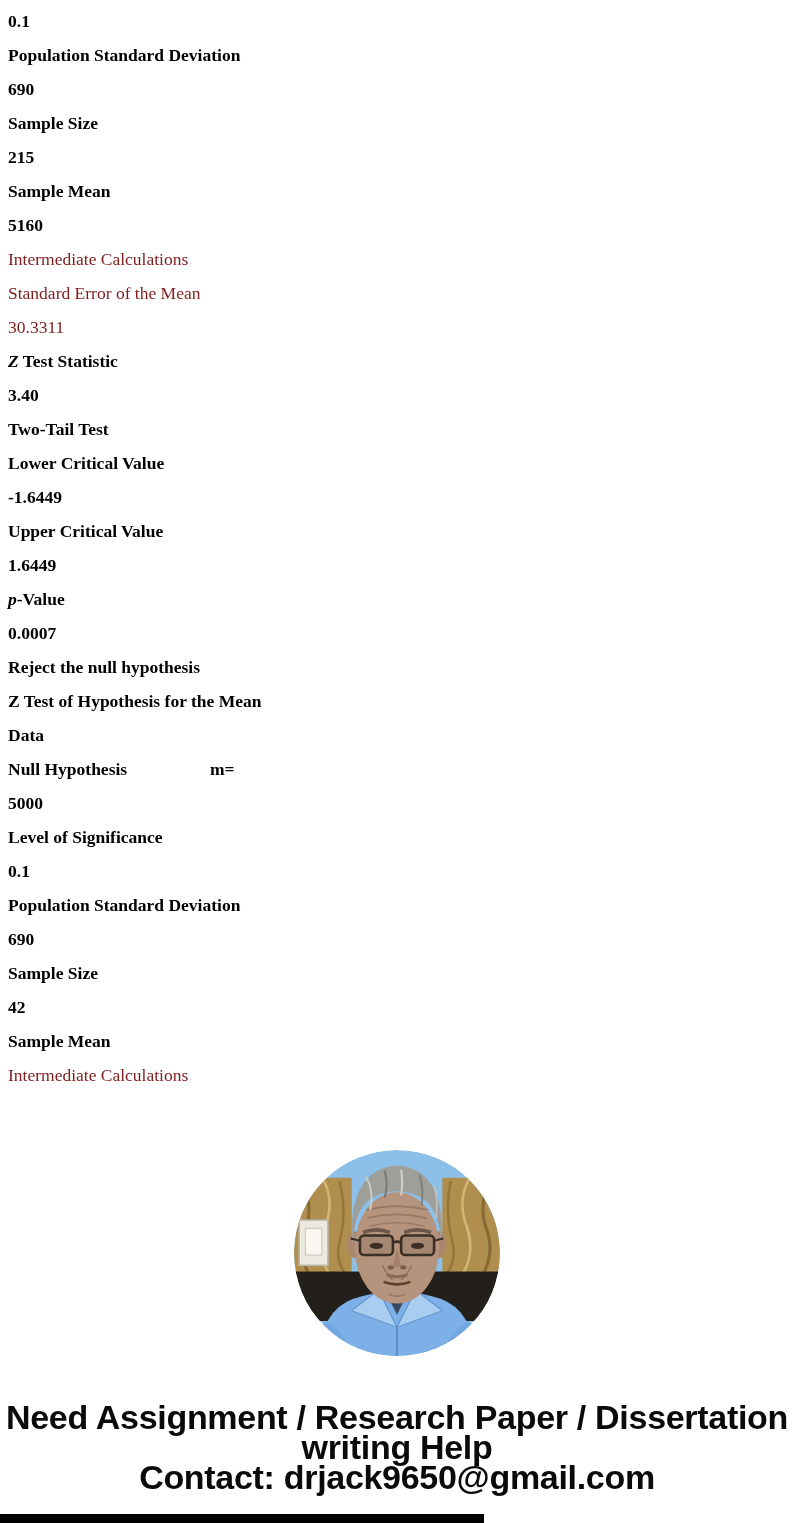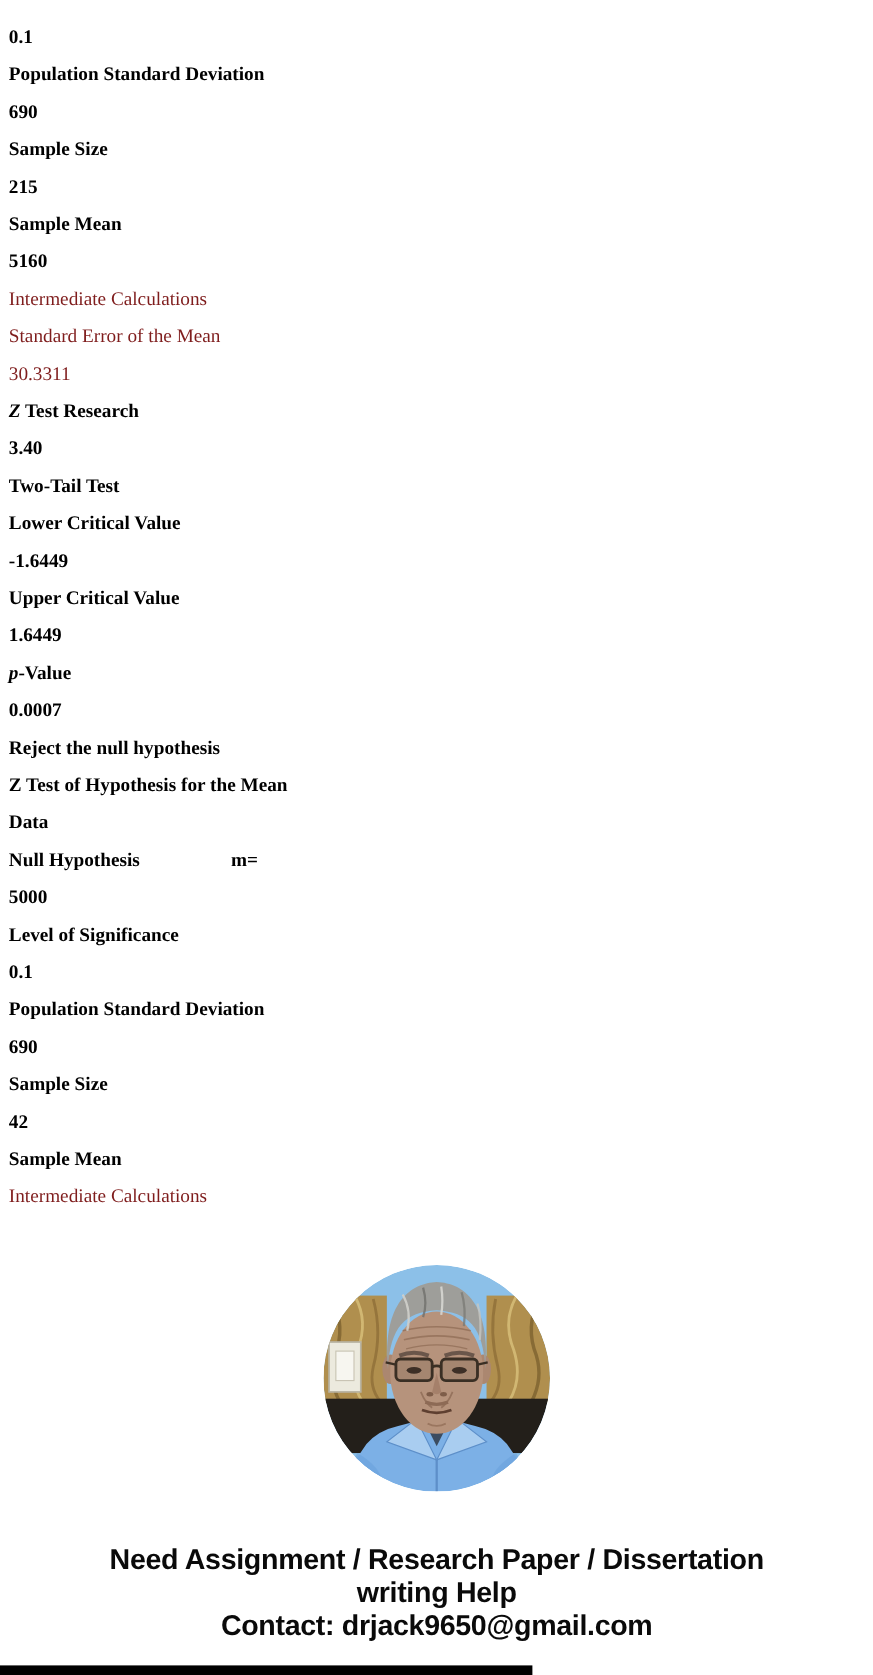--- a/index.html
+++ b/index.html
@@ -3,41 +3,41 @@
 <meta charset="utf-8">
 <style>
   html,body{margin:0;padding:0;}
   body{
     width:794px;height:1523px;position:relative;background:#ffffff;
     font-family:"Liberation Serif","DejaVu Serif",serif;color:#000;
     overflow:hidden;
   }
   
   .report{
-    position:absolute;top:16px;left:0;width:794px;padding:0;
+    position:absolute;top:4px;left:0;width:794px;padding:0;
   }
   .rline{
     position:relative;height:34px;line-height:34px;
     padding-left:8px;font-size:17.5px;white-space:pre;
   }
   .rline.bold{font-weight:bold;}
   .rline.reg{font-weight:normal;color:#7f1d1d;}
   .rline .it{font-style:italic;}
   .rline .tab{position:absolute;left:210px;}
   
   .avatar-wrap{
     position:absolute;left:294px;top:1150px;width:206px;height:206px;
     border-radius:50%;overflow:hidden;
   }
   .avatar-wrap svg{display:block;width:100%;height:100%;}
   
   .caption{
     position:absolute;top:1402px;left:0;width:794px;text-align:center;
     font-family:"Liberation Sans","DejaVu Sans",sans-serif;
-    font-weight:bold;font-size:26px;line-height:30px;color:#0a0a0a;
+    font-weight:bold;font-size:34px;line-height:30px;color:#0a0a0a;
     letter-spacing:-0.3px;
   }
   
   .progress-track{
     position:absolute;left:0;bottom:0;width:794px;height:9px;background:transparent;
   }
   .progress-fill{
     position:absolute;left:0;bottom:0;height:9px;background:#000;
   }
 </style>
@@ -48,21 +48,21 @@
     <div class="rline bold"><span>0.1</span></div>
     <div class="rline bold"><span>Population Standard Deviation</span></div>
     <div class="rline bold"><span>690</span></div>
     <div class="rline bold"><span>Sample Size</span></div>
     <div class="rline bold"><span>215</span></div>
     <div class="rline bold"><span>Sample Mean</span></div>
     <div class="rline bold"><span>5160</span></div>
     <div class="rline reg"><span>Intermediate Calculations</span></div>
     <div class="rline reg"><span>Standard Error of the Mean</span></div>
     <div class="rline reg"><span>30.3311</span></div>
-    <div class="rline bold"><span class="it">Z</span><span> Test Research</span></div>
+    <div class="rline bold"><span class="it">Z</span><span> Test Statistic</span></div>
     <div class="rline bold"><span>3.40</span></div>
     <div class="rline bold"><span>Two-Tail Test</span></div>
     <div class="rline bold"><span>Lower Critical Value</span></div>
     <div class="rline bold"><span>-1.6449</span></div>
     <div class="rline bold"><span>Upper Critical Value</span></div>
     <div class="rline bold"><span>1.6449</span></div>
     <div class="rline bold"><span class="it">p</span><span>-Value</span></div>
     <div class="rline bold"><span>0.0007</span></div>
     <div class="rline bold"><span>Reject the null hypothesis</span></div>
     <div class="rline bold"><span>Z Test of Hypothesis for the Mean</span></div>

